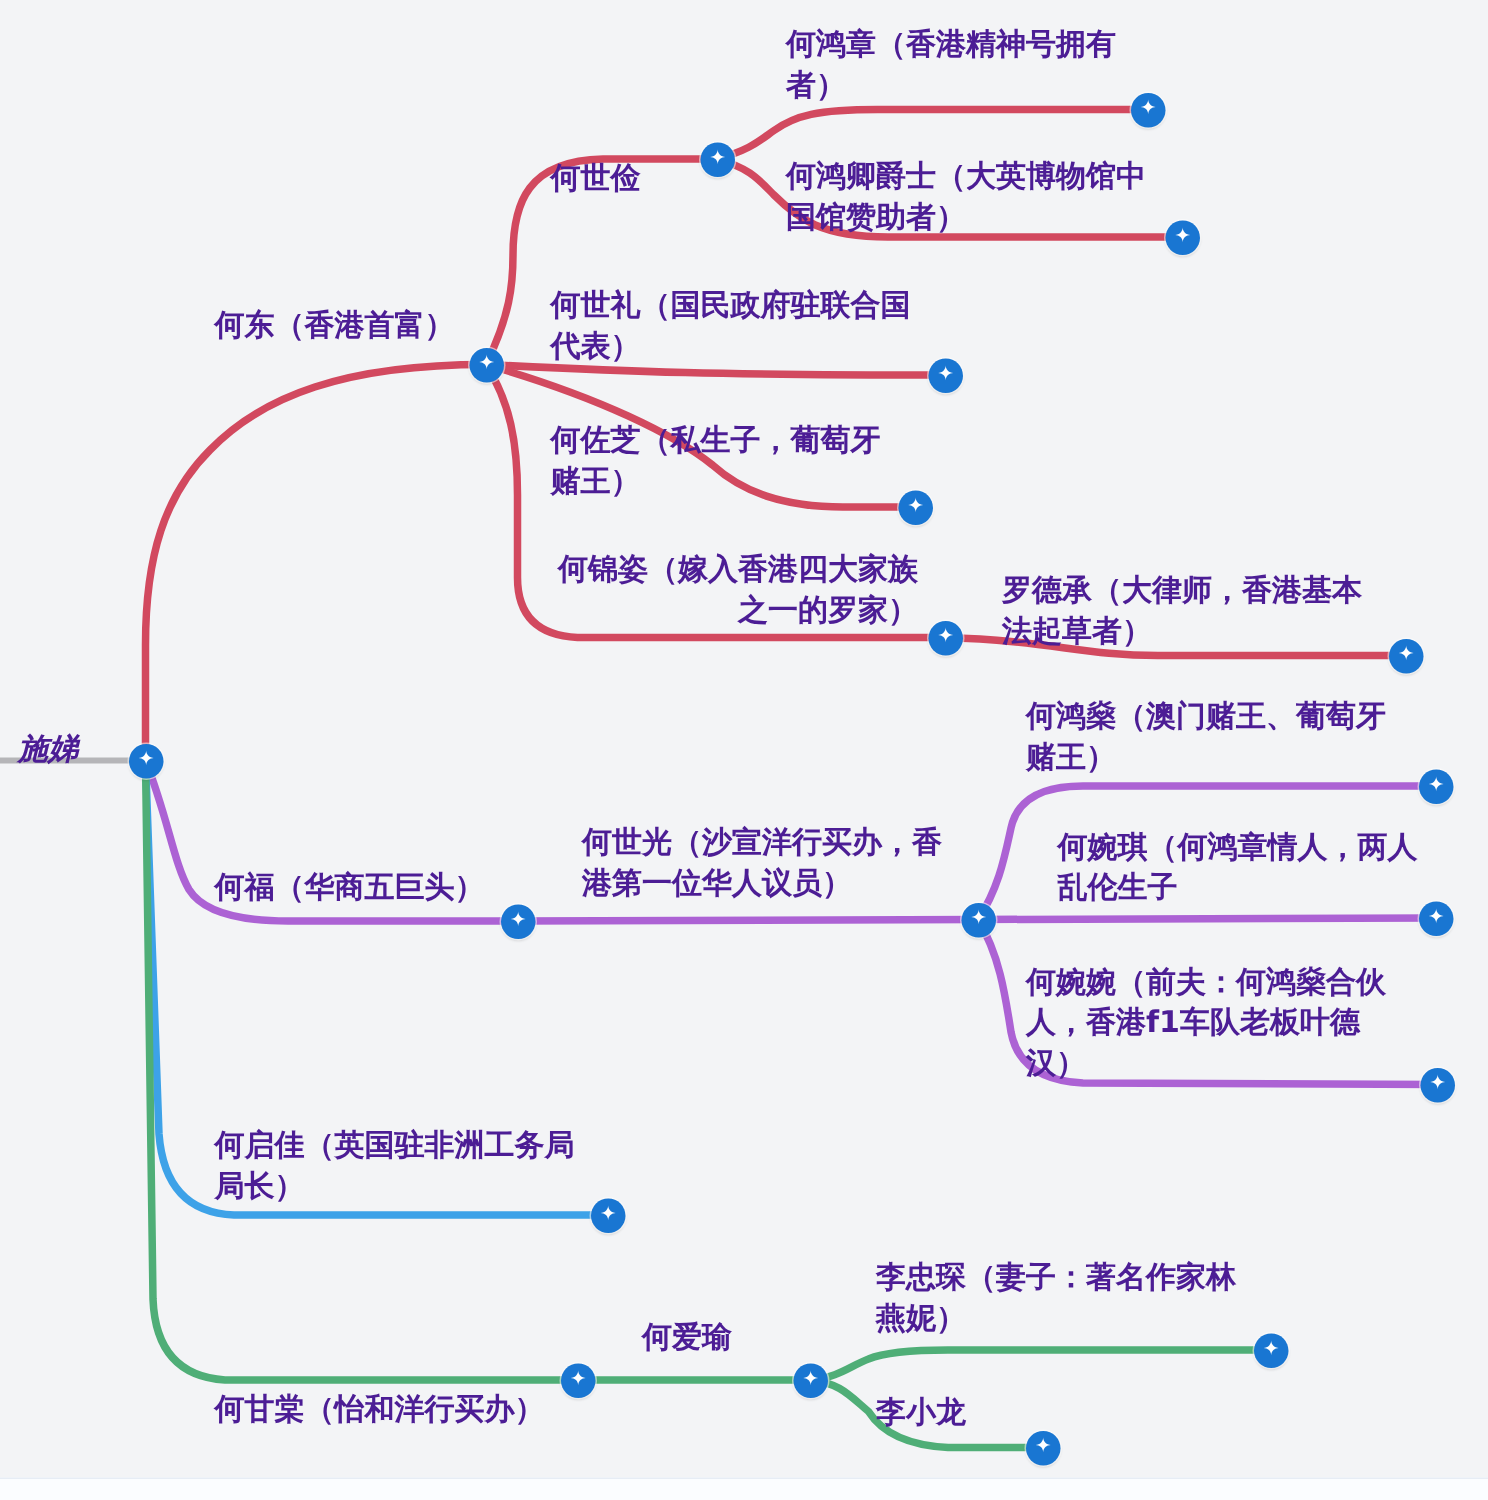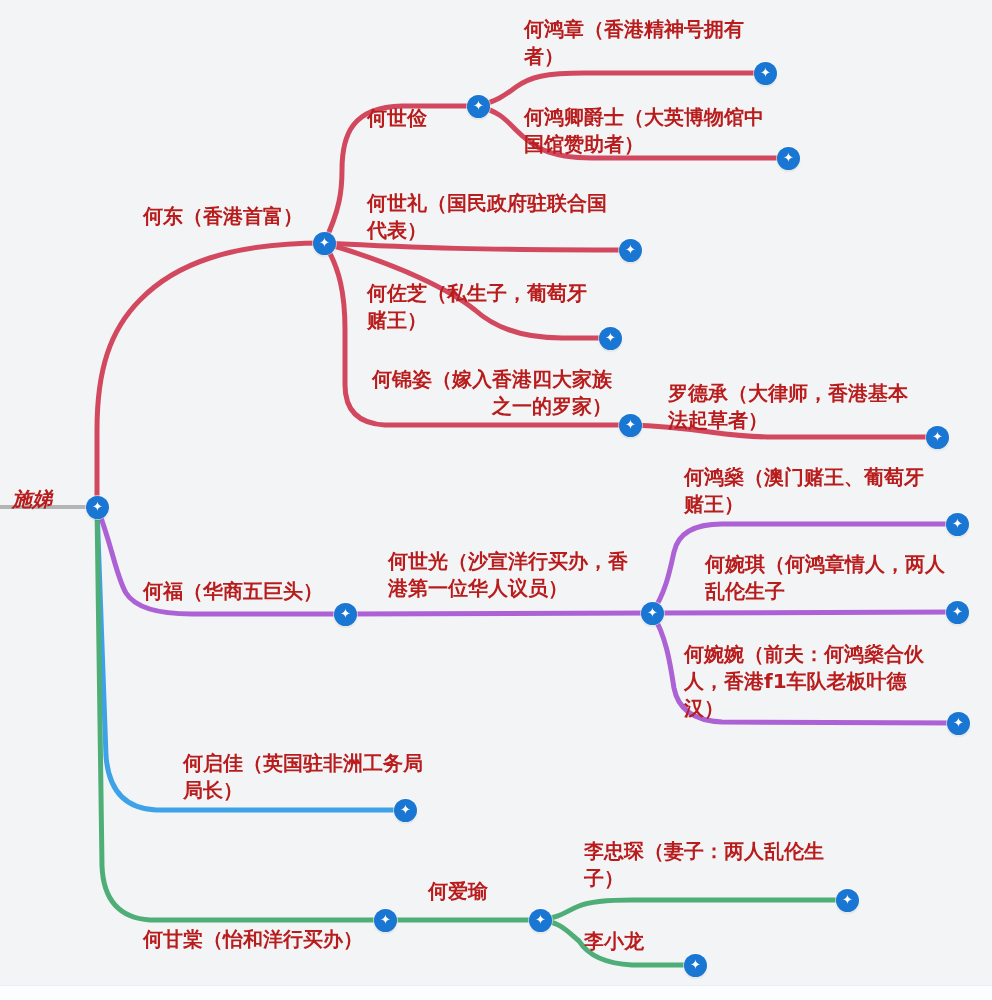--- a/index.html
+++ b/index.html
@@ -13,21 +13,21 @@
     background:#f3f4f6;
     overflow:hidden;
   }
   #edges{position:absolute;left:0;top:0;z-index:1;}
   .label{
     position:absolute;
     z-index:3;
     font-size:20px;
     font-weight:700;
     line-height:27px;
-    color:#b91c1c;
+    color:#4c1d95;
     letter-spacing:0px;
     word-break:break-all;
     filter:blur(.2px);
   }
   .node{
     position:absolute;
     z-index:4;
     width:23px;height:23px;
     border-radius:50%;
     background:#1976d2;
@@ -105,27 +105,27 @@
   <div class="label" style="left:143px;top:578px;width:220px;">何福（华商五巨头）</div>
 
   <div class="label" style="left:388px;top:548px;width:250px;">何世光（沙宣洋行买办，香港第一位华人议员）</div>
 
   <div class="label" style="left:684px;top:464px;width:250px;">何鸿燊（澳门赌王、葡萄牙赌王）</div>
 
   <div class="label" style="left:684px;top:551px;width:250px;margin-left:21px;">何婉琪（何鸿章情人，两人乱伦生子</div>
 
   <div class="label" style="left:684px;top:641px;width:245px;">何婉婉（前夫：何鸿燊合伙人，香港f1车队老板叶德汉）</div>
 
-  <div class="label" style="left:143px;top:750px;width:250px;margin-left:40px;">何启佳（英国驻非洲工务局局长）</div>
+  <div class="label" style="left:143px;top:750px;width:250px;">何启佳（英国驻非洲工务局局长）</div>
 
   <div class="label" style="left:143px;top:878px;width:230px;margin-top:48px;">何甘棠（怡和洋行买办）</div>
 
   <div class="label" style="left:428px;top:878px;width:120px;">何爱瑜</div>
 
-  <div class="label" style="left:584px;top:838px;width:250px;">李忠琛（妻子：两人乱伦生子）</div>
+  <div class="label" style="left:584px;top:838px;width:250px;">李忠琛（妻子：著名作家林燕妮）</div>
 
   <div class="label" style="left:584px;top:928px;width:120px;">李小龙</div>
 
   <div class="node" style="left:86px;top:496px;">
       <span class="star">✦</span>
     </div>
   <div class="node" style="left:313px;top:232px;">
       <span class="star">✦</span>
     </div>
   <div class="node" style="left:467px;top:95px;">

